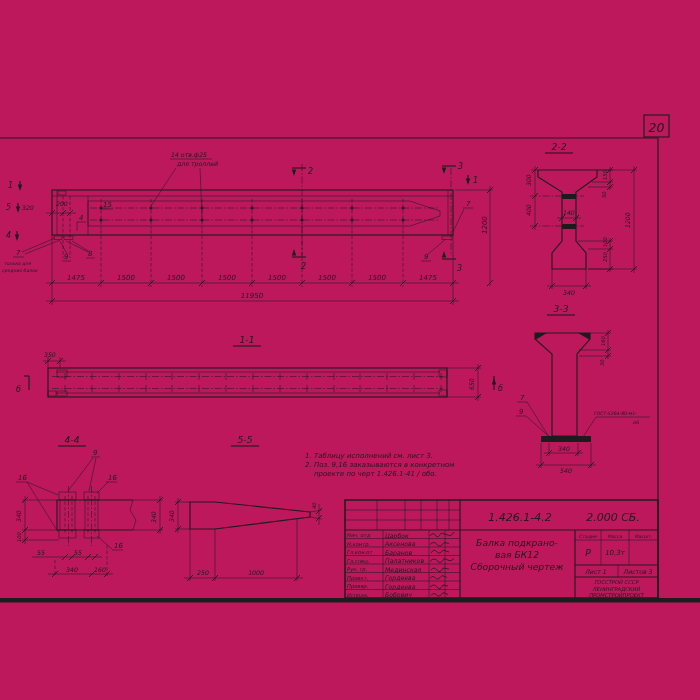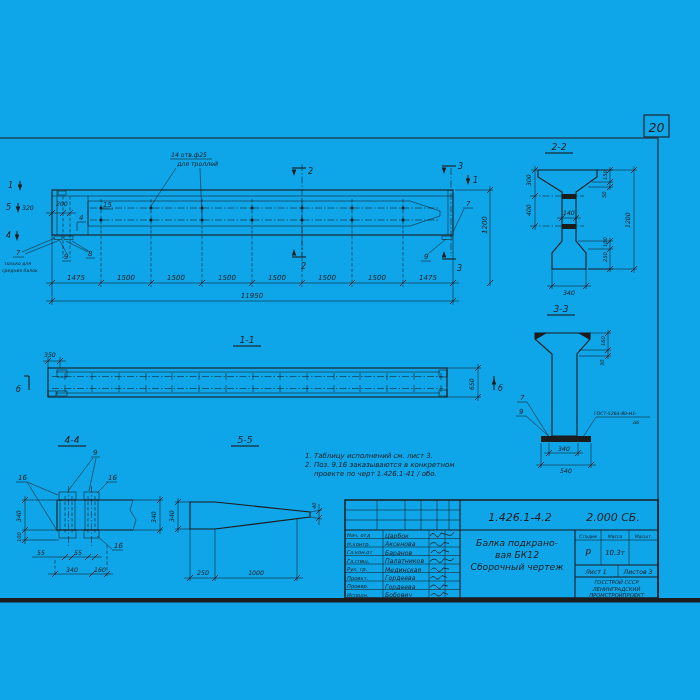--- a/index.html
+++ b/index.html
@@ -1,16 +1,16 @@
 <!DOCTYPE html>
 <html><head>
 <meta charset="utf-8">
 <style>
   html,body{margin:0;padding:0;background:#e8e8e6;}
-  .sheet{position:relative;width:700px;height:700px;background:#0ea5e9;overflow:hidden;
+  .sheet{position:relative;width:700px;height:700px;background:#be185d;overflow:hidden;
          font-family:"DejaVu Sans",sans-serif;}
   svg{position:absolute;left:0;top:0;}
   svg text{fill:#1c1c1c;font-style:italic;font-family:"DejaVu Sans",sans-serif;}
   .ln{stroke:#1c1c1c;stroke-width:1.1;fill:none;}
   .hv{stroke:#1c1c1c;stroke-width:1.5;fill:none;}
   .thin{stroke:#1c1c1c;stroke-width:0.55;fill:none;}
   .dd{stroke:#1c1c1c;stroke-width:0.55;fill:none;stroke-dasharray:7 2 1.5 2;}
   .dash{stroke:#1c1c1c;stroke-width:0.55;fill:none;stroke-dasharray:3.5 2;}
   .fillk{fill:#1c1c1c;stroke:none;}
   .t45{font-size:4.6px;} .t5{font-size:5.2px;}

